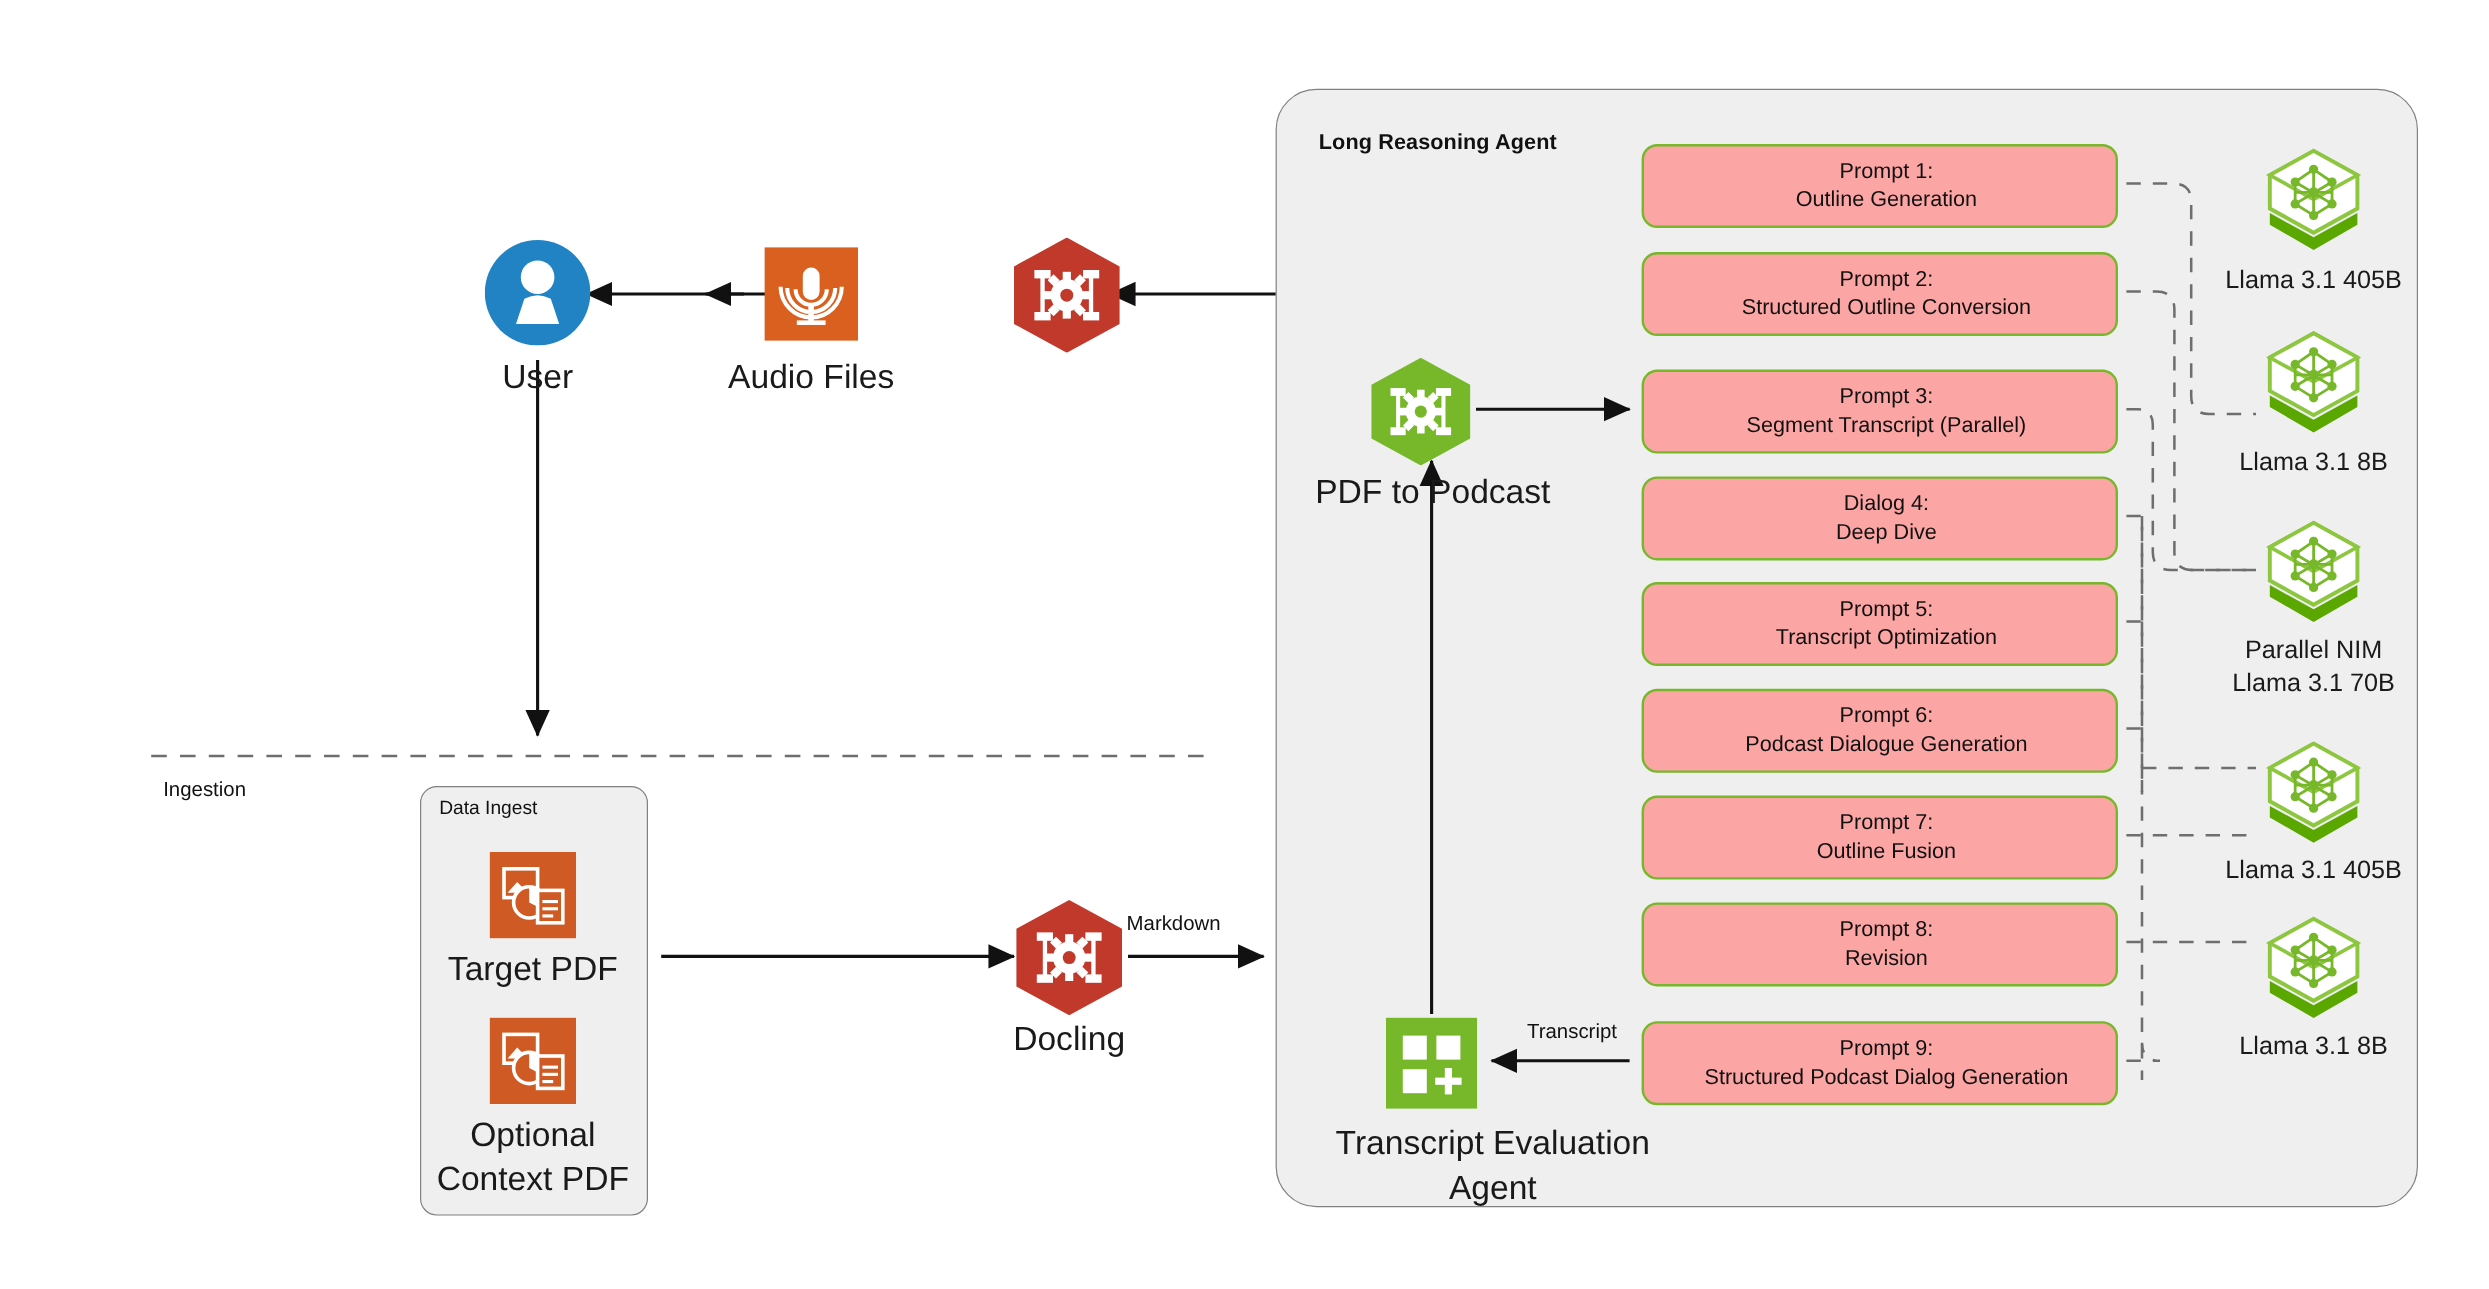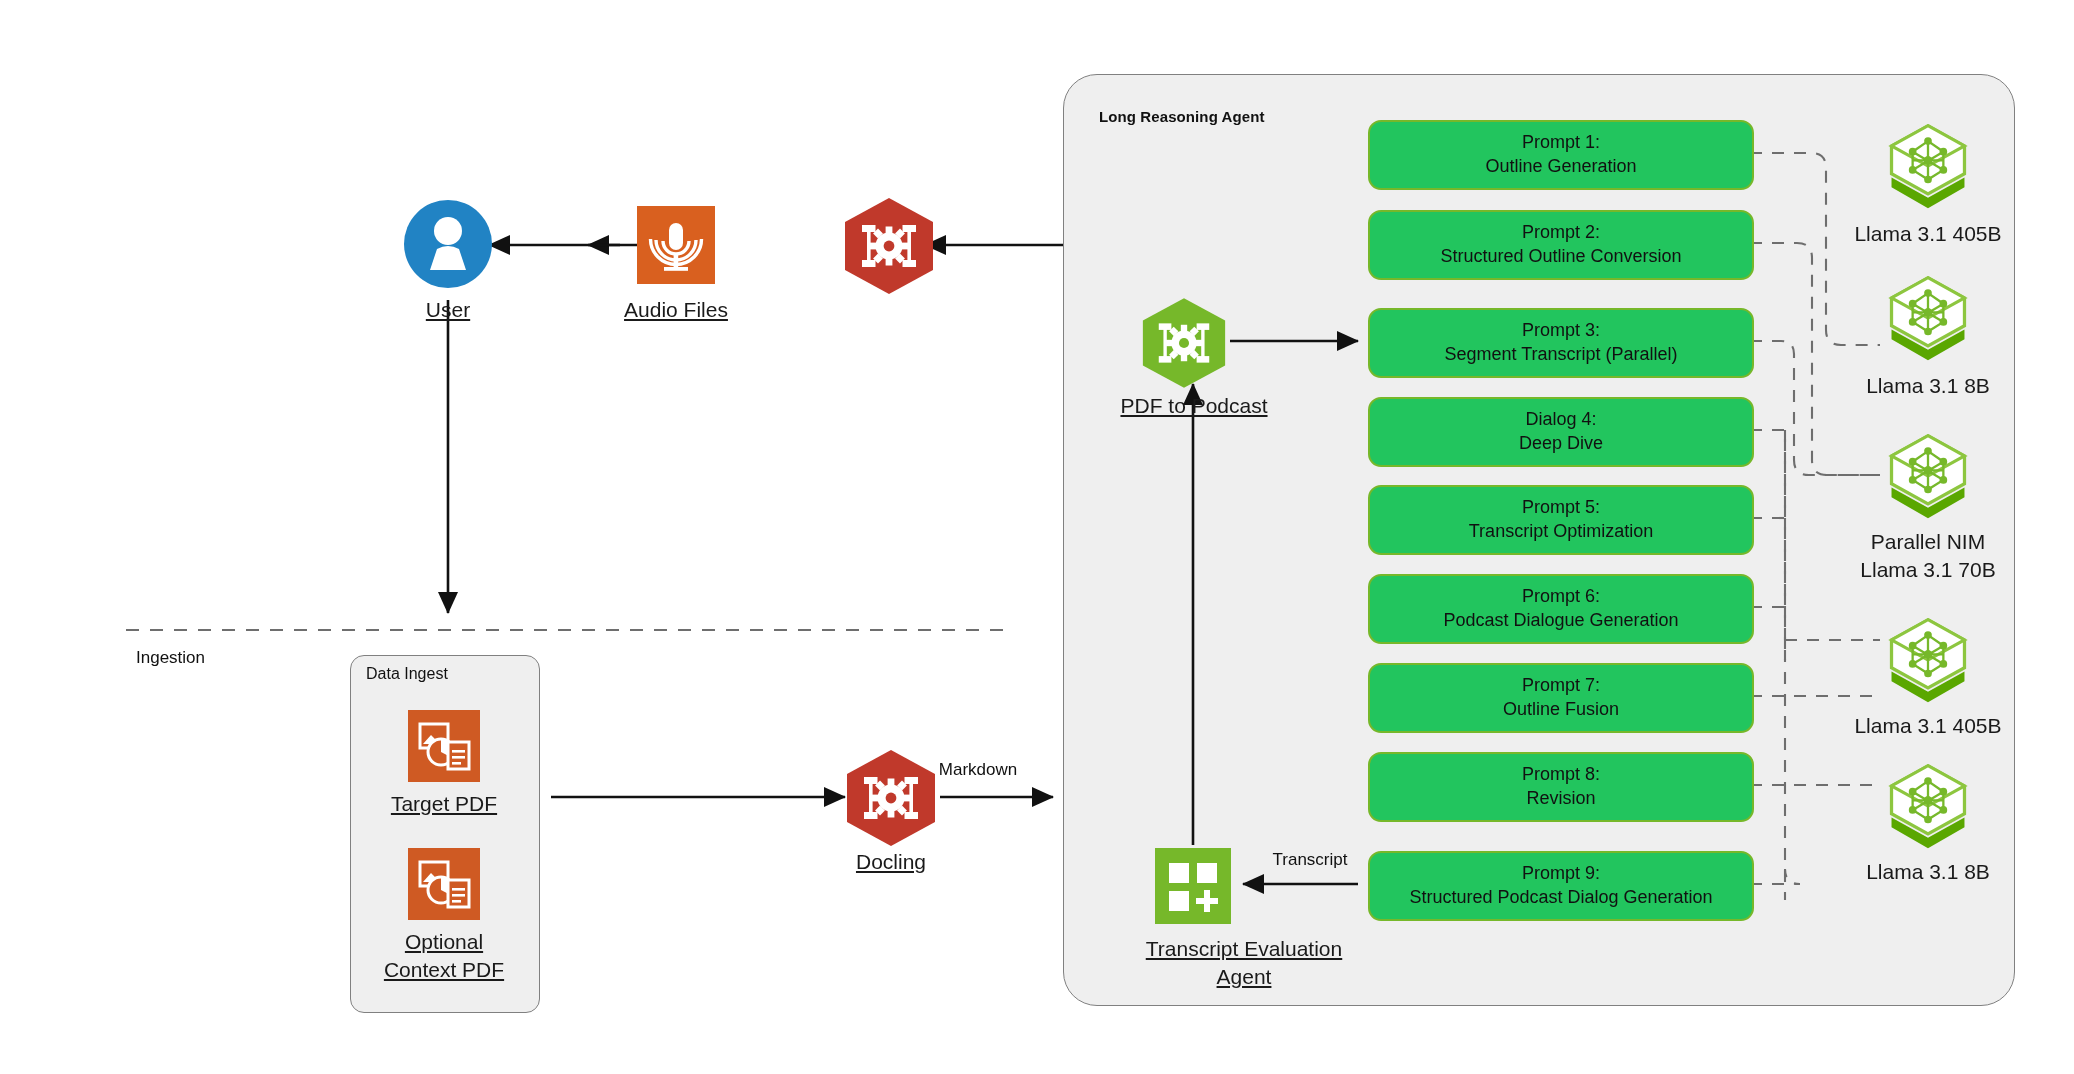--- a/index.html
+++ b/index.html
@@ -11,46 +11,45 @@
   }
   #canvas{position:relative;width:2074px;height:1074px;overflow:hidden;background:#fff;}
   svg.layer{position:absolute;left:0;top:0;width:2074px;height:1074px;overflow:visible;pointer-events:none;}
 
   
   .agent-panel{
     position:absolute;left:1063px;top:74px;width:950px;height:930px;
     background:#efefef;border:1.6px solid #808080;border-radius:34px;
   }
   .agent-title{
-    position:absolute;left:1099px;top:108px;font-size:15px;font-weight:bold;
+    position:absolute;left:1099px;top:108px;font-size:18px;font-weight:bold;
     letter-spacing:.1px;color:#111;
   }
   .ingest-panel{
     position:absolute;left:350px;top:655px;width:188px;height:356px;
     background:#efefef;border:1.5px solid #808080;border-radius:14px;
   }
   .ingest-title{
     position:absolute;left:366px;top:665px;font-size:16px;color:#111;
   }
   .ingestion-label{position:absolute;left:136px;top:648px;font-size:17px;color:#111;}
 
   
   .prompt-box{
     position:absolute;left:1368px;width:382px;height:66px;
-    background:#22c55e;border:2.1px solid #76b82a;border-radius:13px;
+    background:#fca5a5;border:2.1px solid #76b82a;border-radius:13px;
     display:flex;align-items:center;justify-content:center;
-    text-align:center;line-height:1.32;font-size:18px;color:#111;
+    text-align:center;line-height:1.32;font-size:18px;color:#111;padding-left:11px;
   }
   .prompt-box .pl{display:block;white-space:nowrap;}
 
   
   .node-label{
-    position:absolute;text-align:center;font-size:21px;line-height:1.32;color:#1a1a1a;
+    position:absolute;text-align:center;font-size:28px;line-height:1.32;color:#1a1a1a;
     white-space:pre-line;
-    text-decoration:underline;
   }
   .edge-label{position:absolute;font-size:17px;color:#111;text-align:center;}
   .model-label{
     position:absolute;text-align:center;font-size:21px;line-height:1.35;color:#1a1a1a;
     white-space:pre-line;width:300px;
   }
 
   
   .icon{position:absolute;}
 </style>

